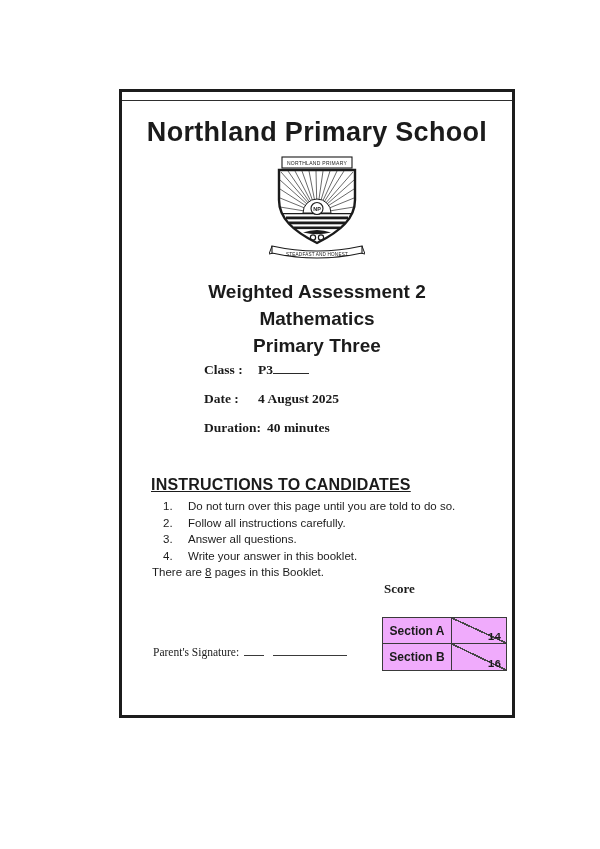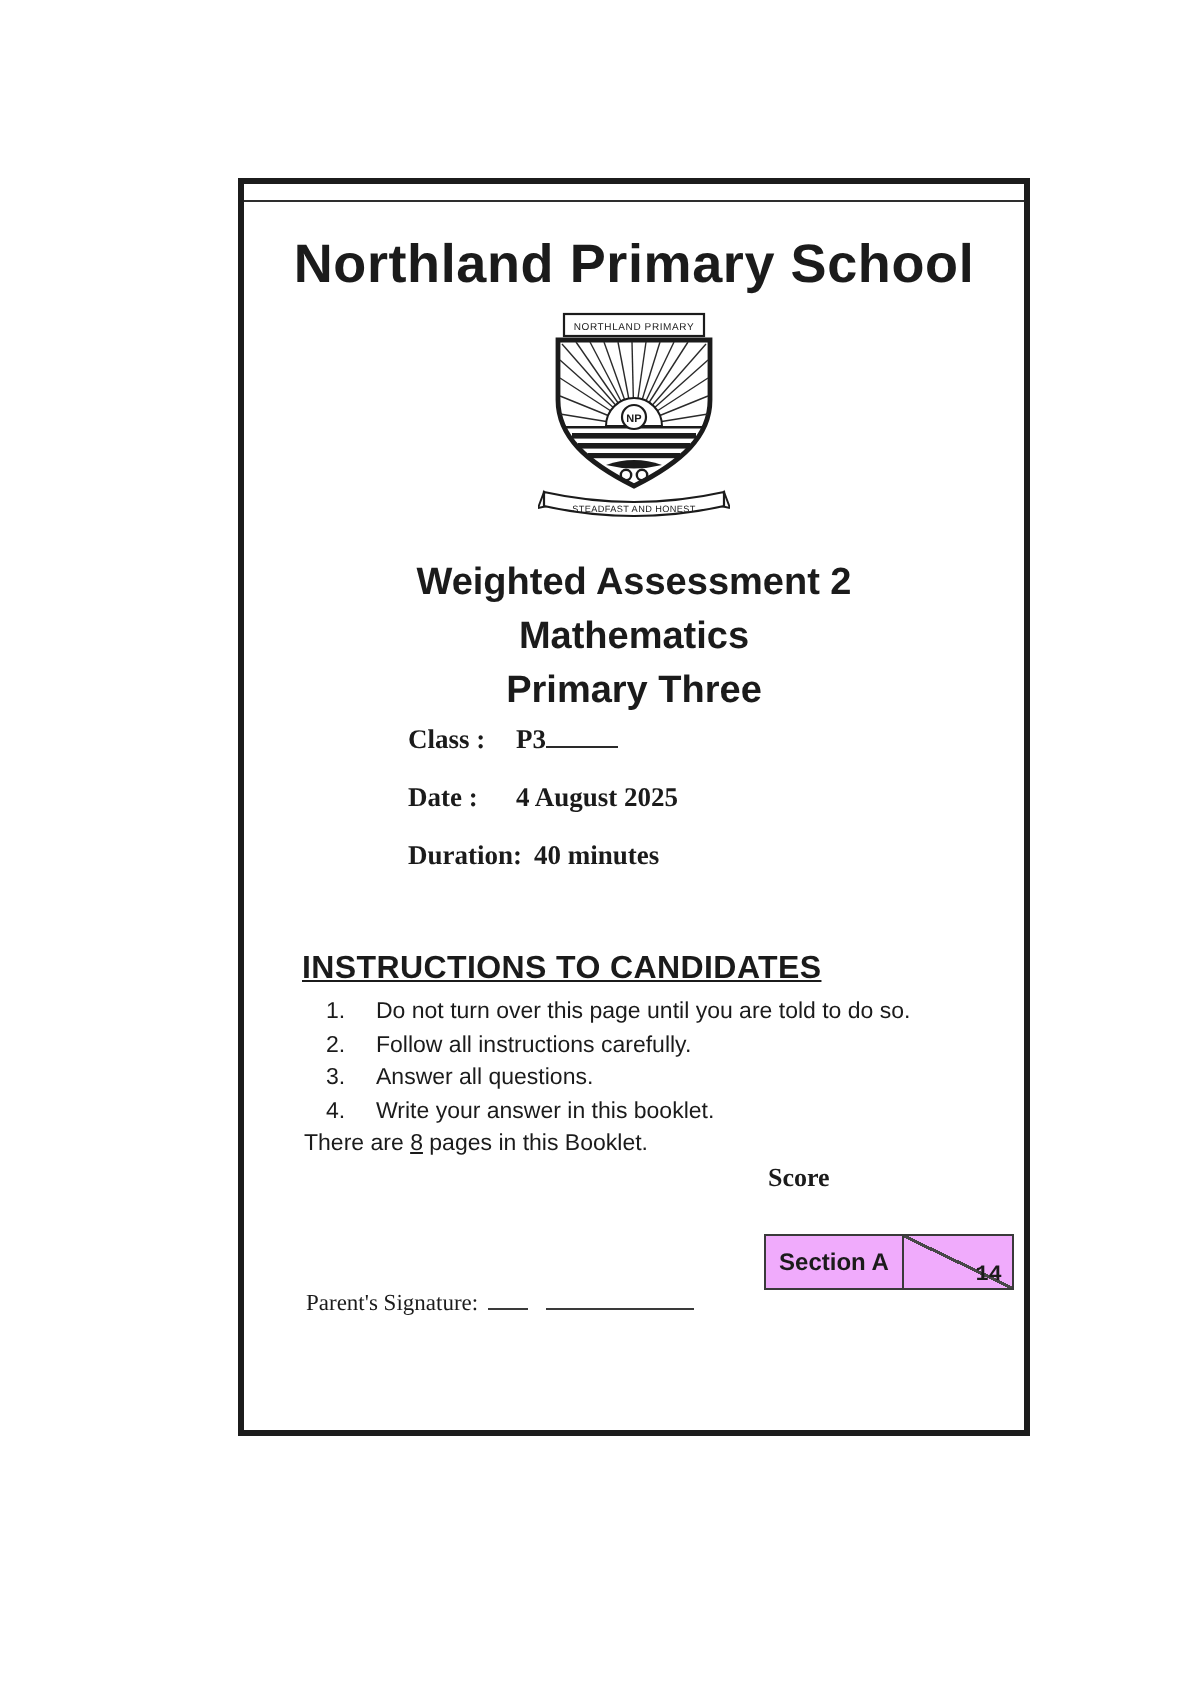--- a/index.html
+++ b/index.html
@@ -248,19 +248,25 @@
 
     <div class="score-heading">Score</div>
 
     <div class="score-table">
       <div class="s-row">
         <div class="s-label">Section A</div>
         <div class="s-value">
           <span class="s-num">14</span>
         </div>
       </div>
+      <div class="s-row">
+        <div class="s-label">Section B</div>
+        <div class="s-value">
+          <span class="s-num">16</span>
+        </div>
+      </div>
     </div>
 
     <div class="signature">
       <span>Parent's Signature:</span><span class="sig-line sig-short"></span><span class="sig-line sig-long"></span>
     </div>
   </div>
 </div>
 
 </body></html>

